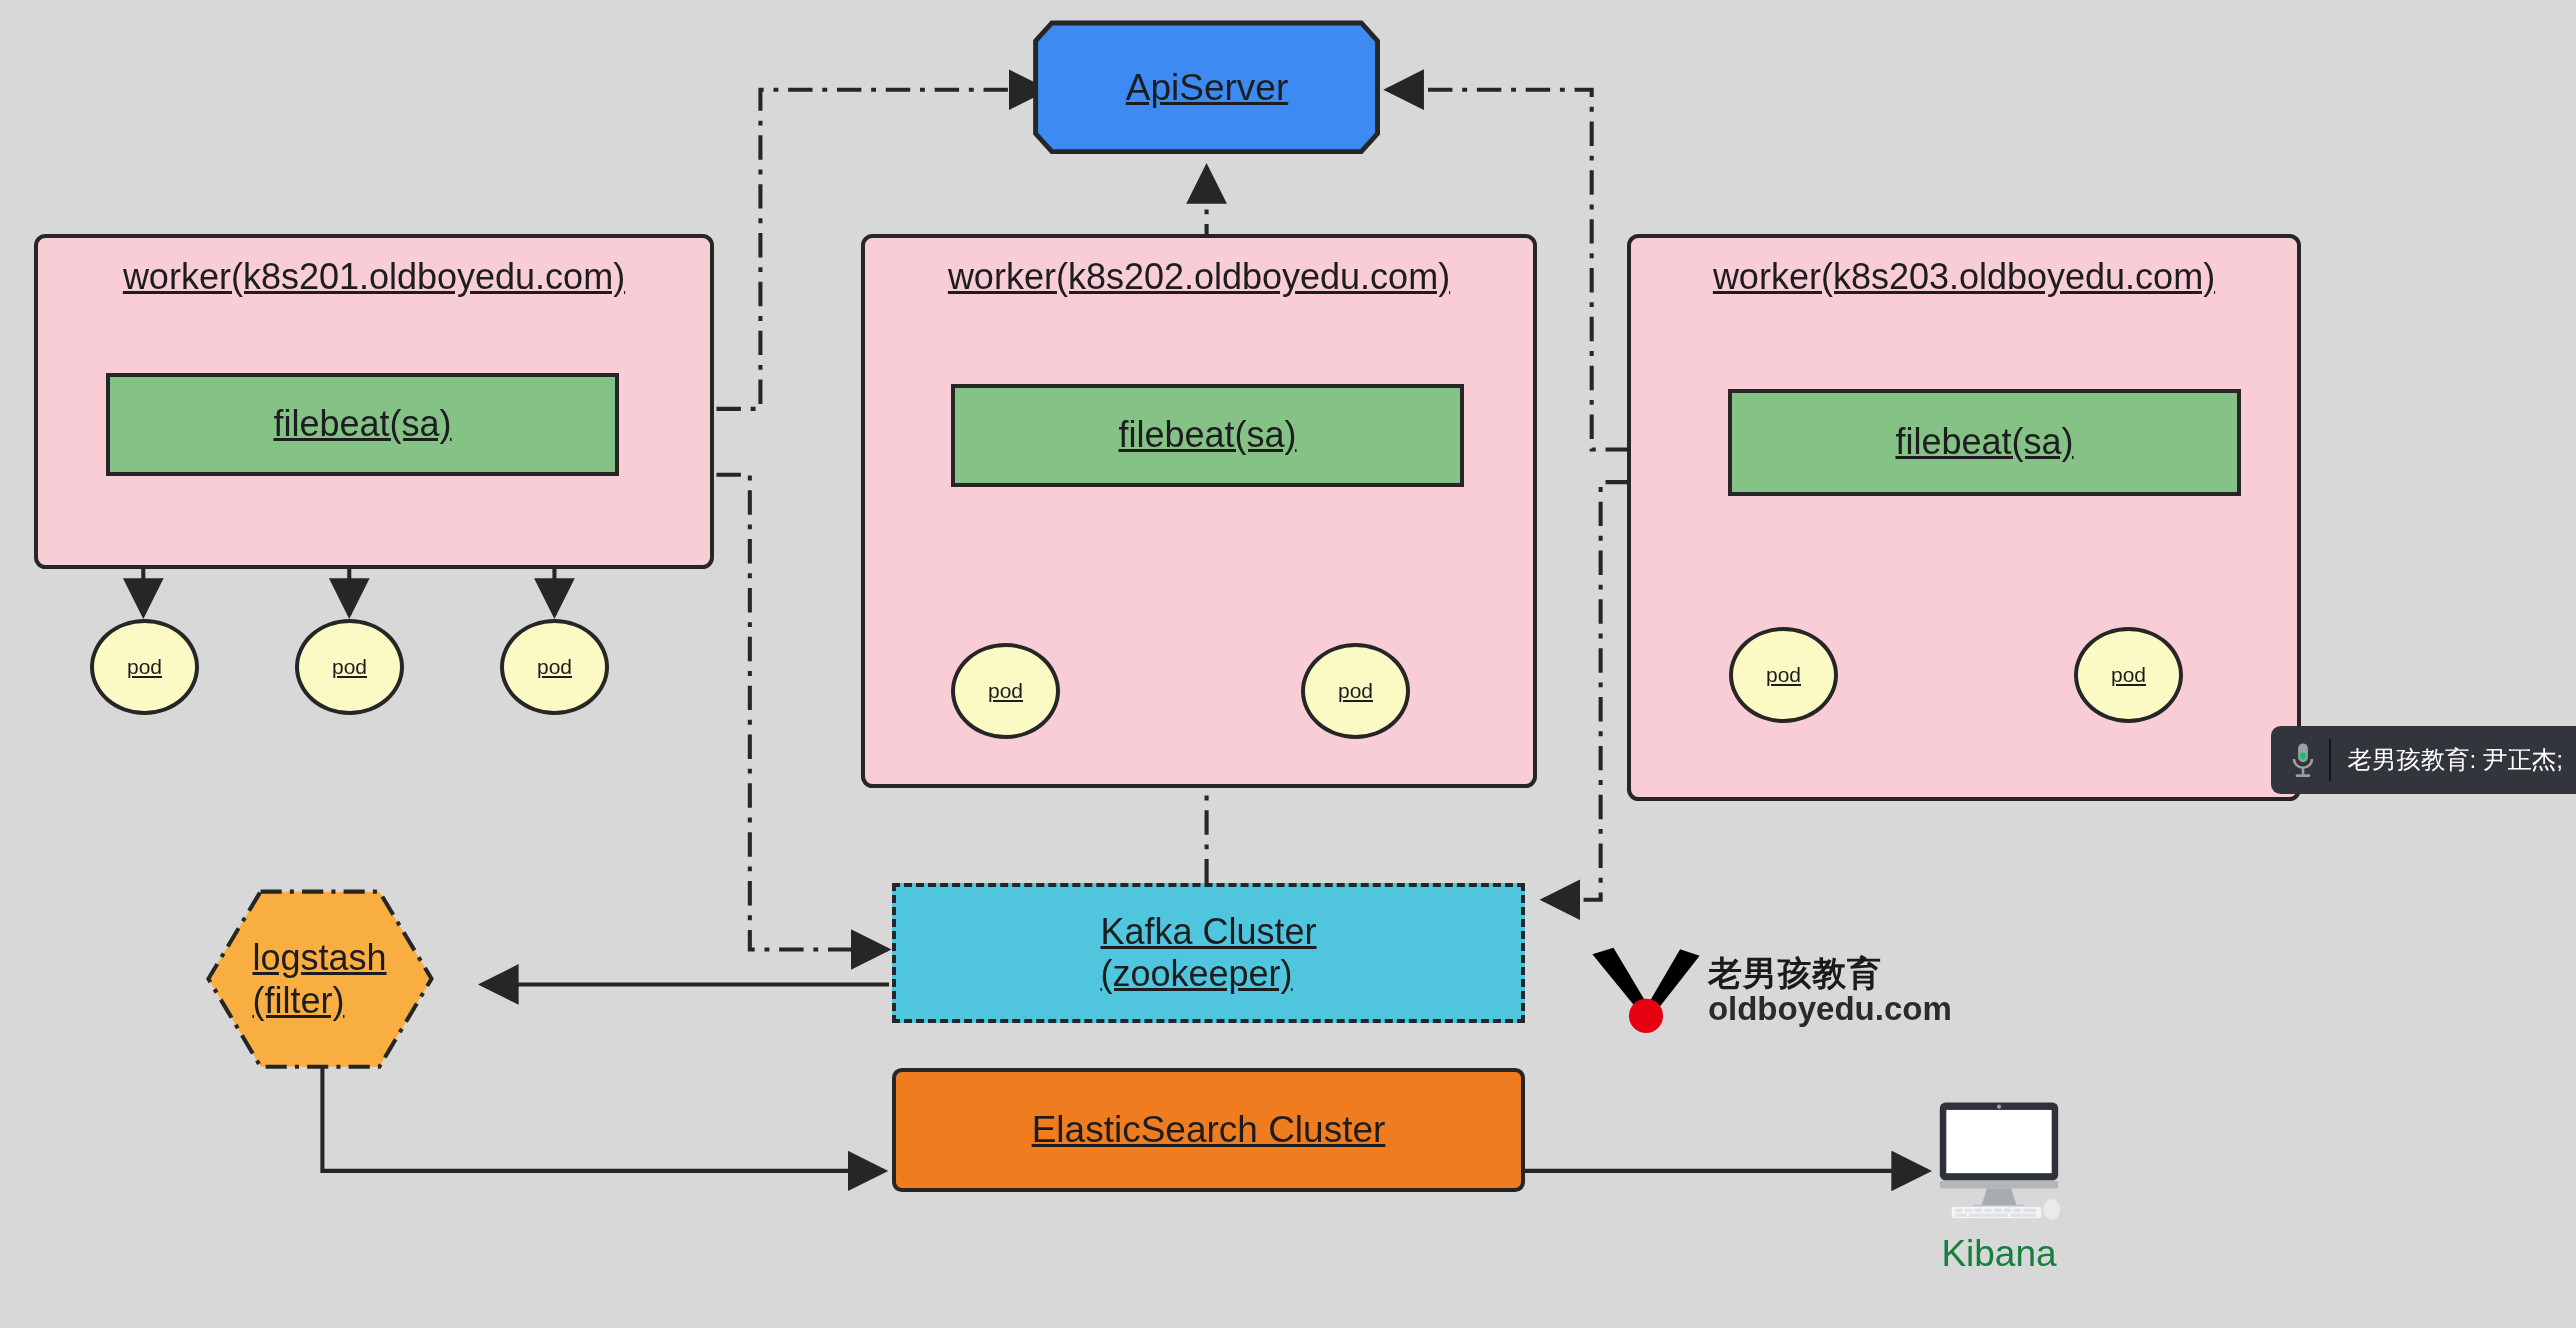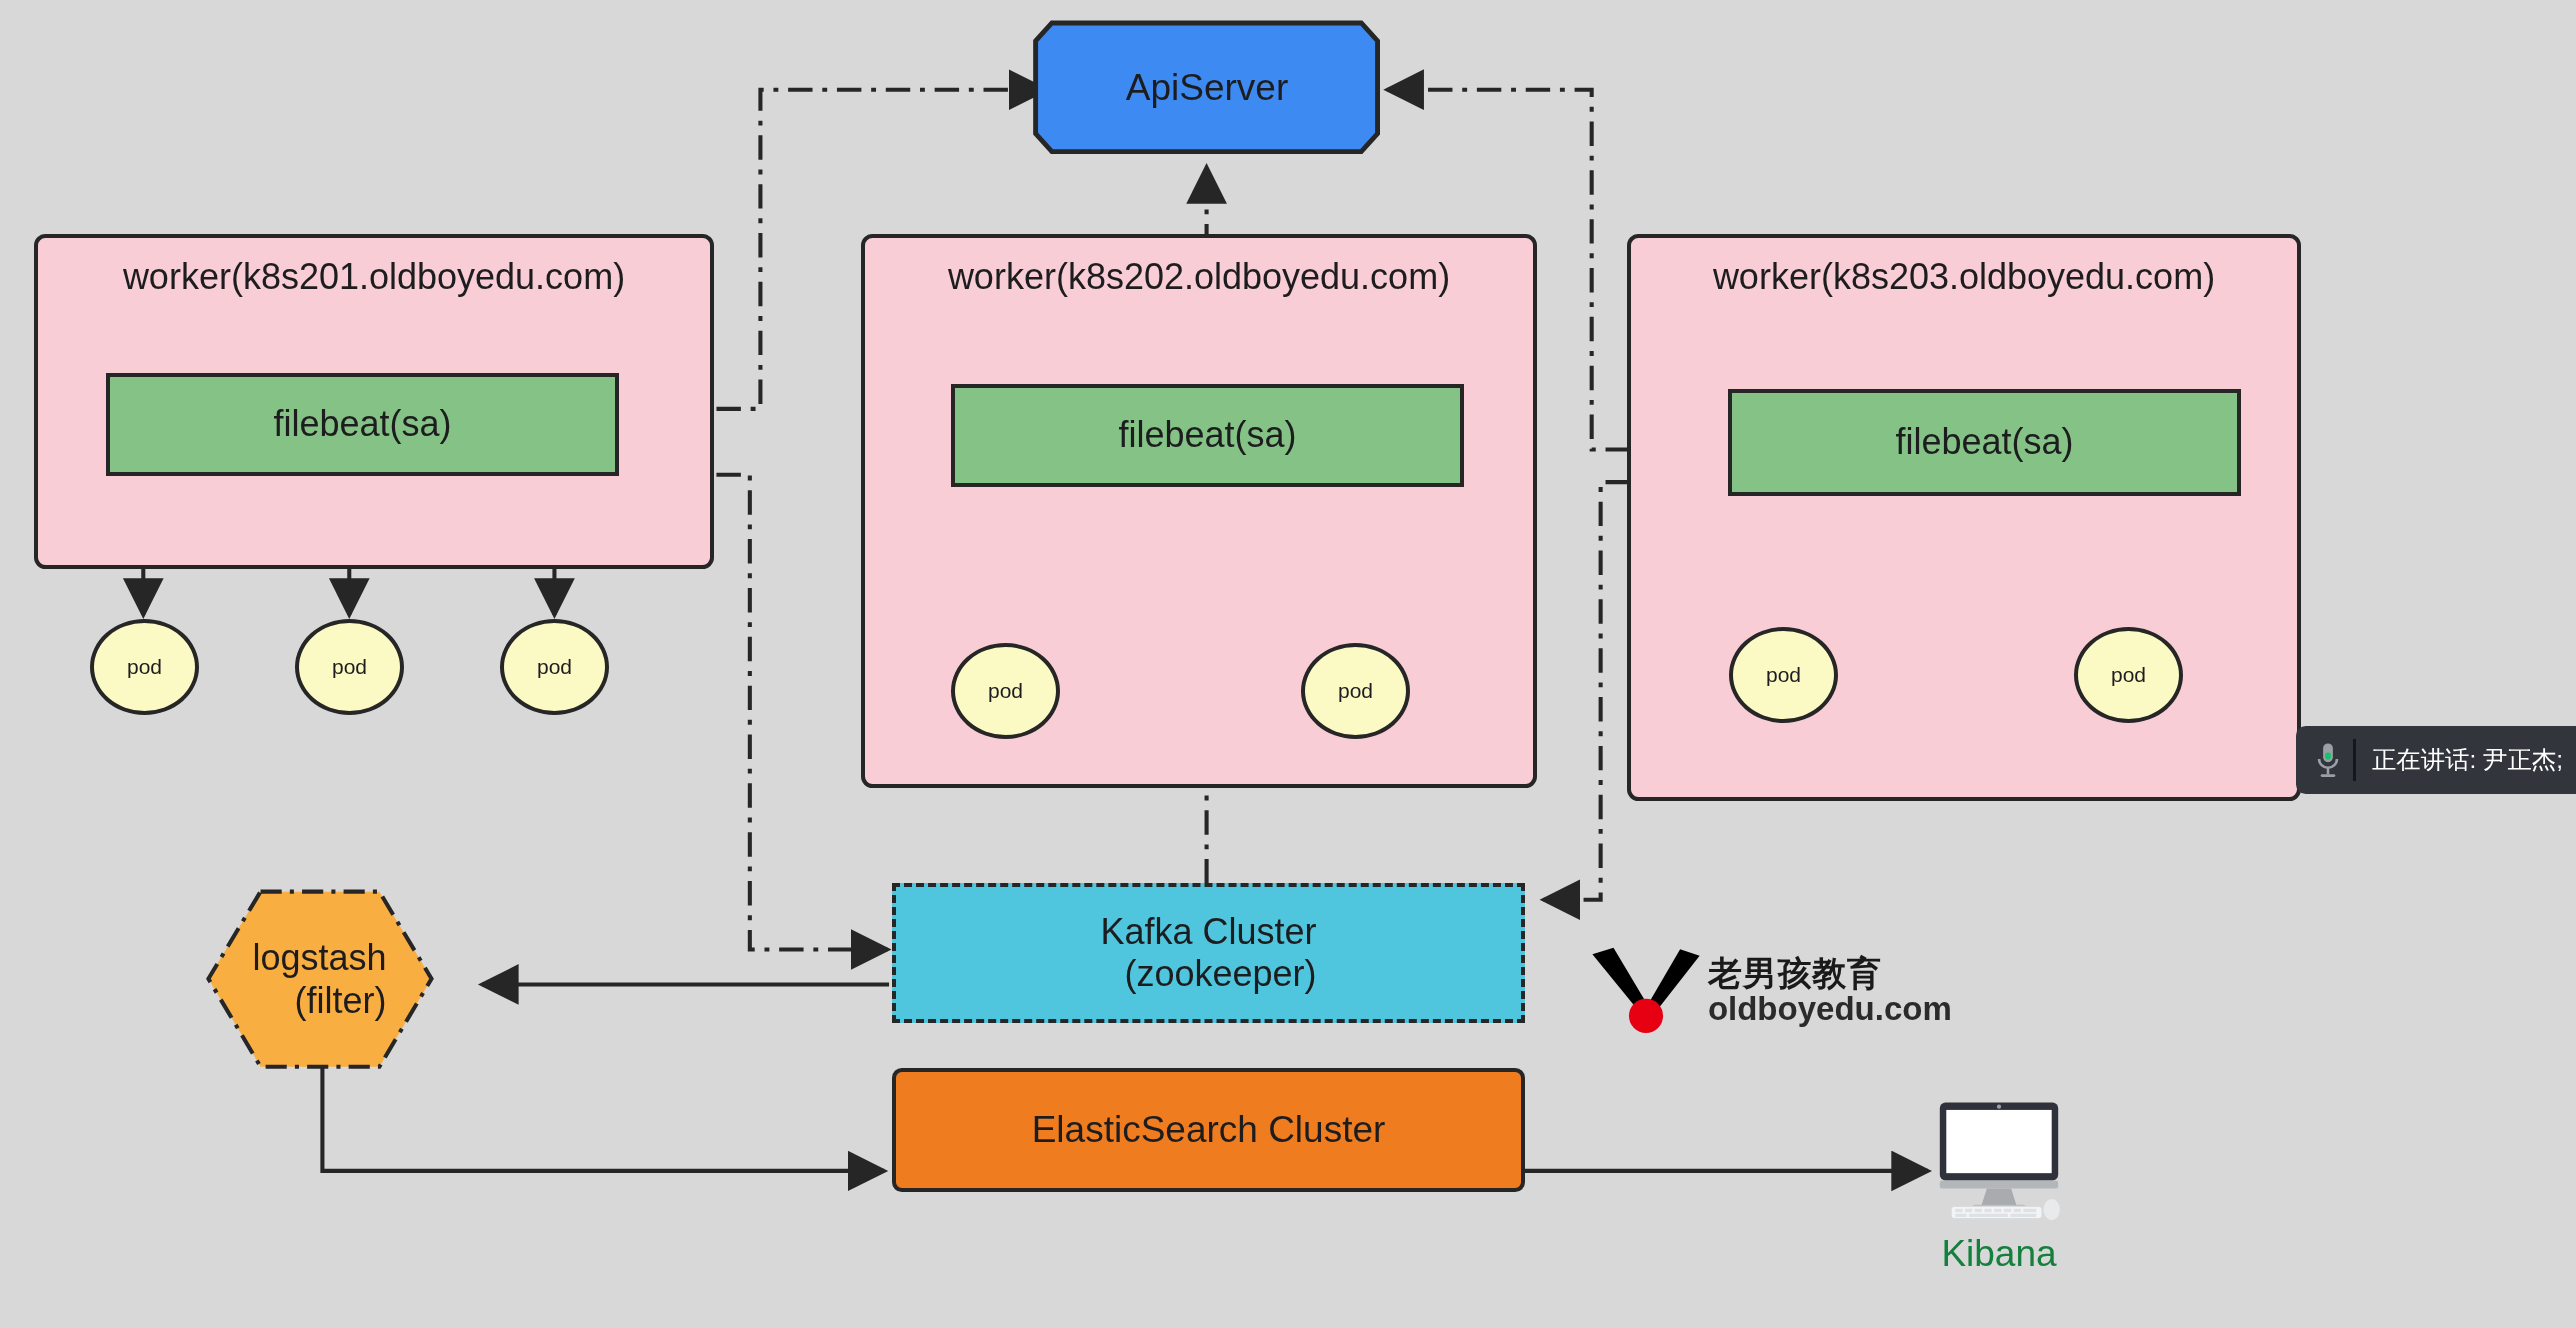--- a/index.html
+++ b/index.html
@@ -20,23 +20,24 @@
     width: 2576px;
     height: 1329px;
   }
   .node {
     position: absolute;
     box-sizing: border-box;
     display: flex;
     align-items: center;
     justify-content: center;
     color: #1d1d1f;
-    text-align: right;
+    text-align: left;
     line-height: 1.18;
     white-space: pre-line;
+    text-decoration: underline;
   }
 
   
   .worker-box {
     background: #f9cdd5;
     border: 4.1px solid #262626;
     border-radius: 11.4px;
     align-items: flex-start;
     justify-content: center;
     padding-top: 18px;
@@ -311,15 +312,15 @@
 
 <div class="speaking">
   <svg width="28" height="39" viewBox="0 0 34 48">
     <rect x="11" y="3" width="12" height="23" rx="6" fill="#9aa0a6"></rect>
     <rect x="13.5" y="14" width="7" height="9" rx="3" fill="#18c26a"></rect>
     <path d="M6,22 a11,11 0 0 0 22,0" fill="none" stroke="#9aa0a6" stroke-width="3.2"></path>
     <rect x="15.4" y="32" width="3.2" height="9" fill="#9aa0a6"></rect>
     <rect x="8" y="41" width="18" height="3.2" rx="1.6" fill="#9aa0a6"></rect>
   </svg>
   <span class="speaking-sep"></span>
-  <span class="speaking-text">正在讲话: 尹正杰;</span>
+  <span class="speaking-text">老男孩教育: 尹正杰;</span>
 </div>
 
 
 </body></html>

